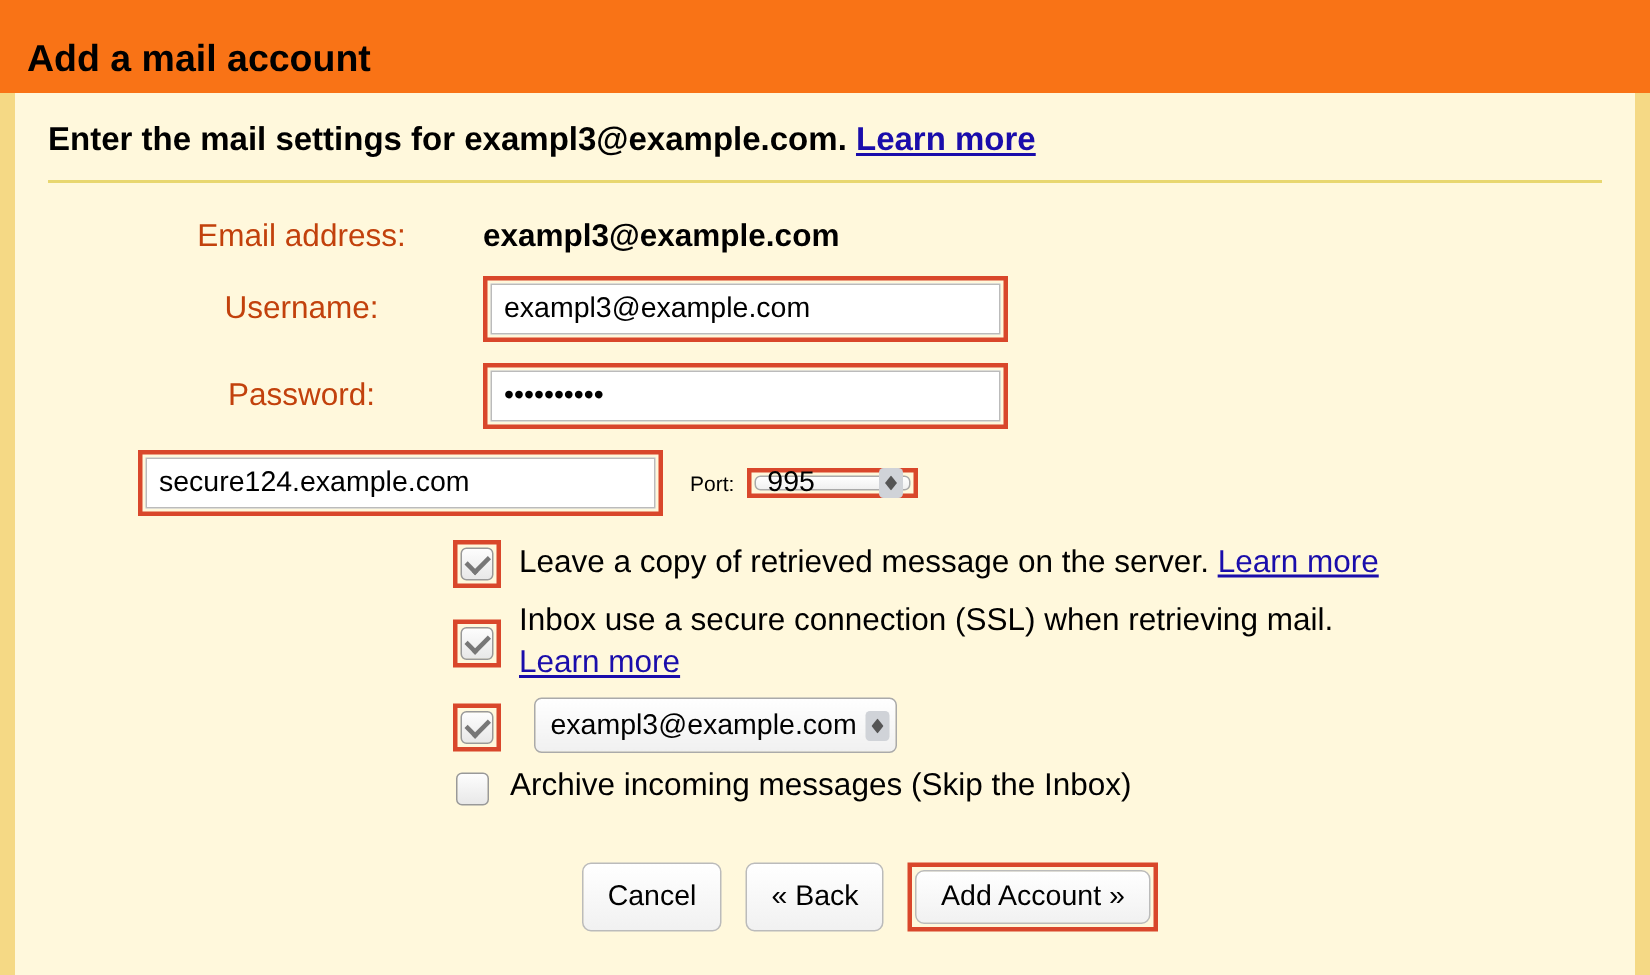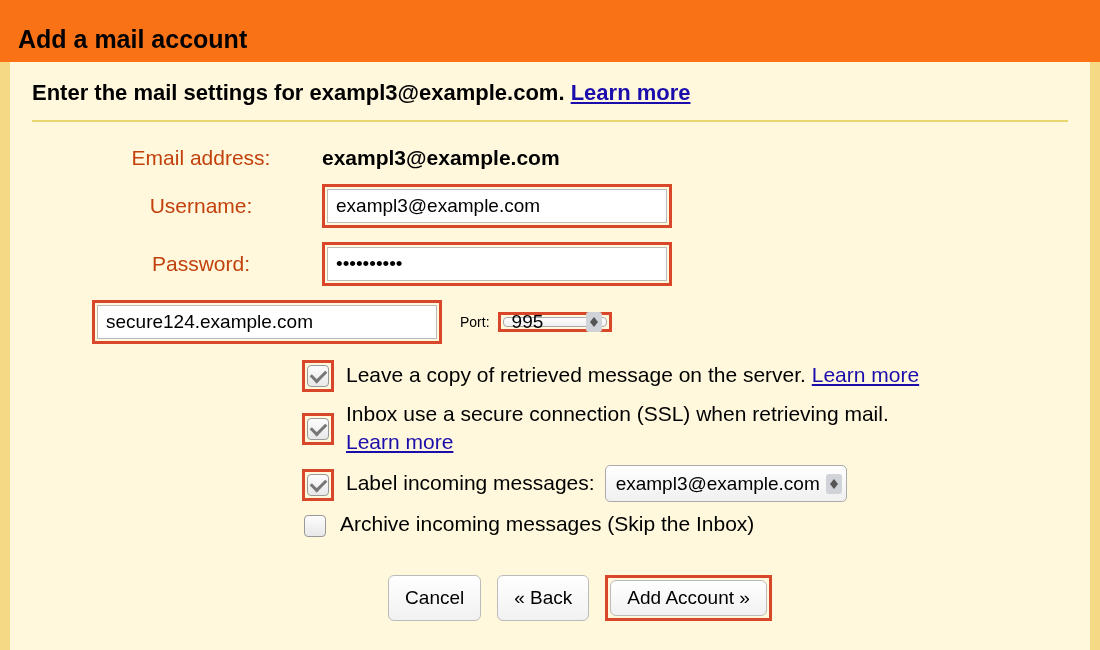--- a/index.html
+++ b/index.html
@@ -236,21 +236,20 @@
       <div class="opt-text">
         <span>Inbox use a secure connection (SSL) when retrieving mail. </span><br><a href="#">Learn more</a>
       </div>
     </div>
 
     <div class="opt-row" style="align-items:center;">
       <span class="chk-wrap highlight-box">
         <span class="chk checked"></span>
       </span>
       <div class="opt-text" style="display:flex;align-items:center;">
-        <span>Label incoming messages:</span>
         <span class="label-select">
           <span>exampl3@example.com</span>
           <span class="select-arrows">
             <svg width="8" height="5">
                 <polygon points="4,0 8,5 0,5" fill="#555"></polygon>
               </svg>
             <svg width="8" height="5">
                 <polygon points="0,0 8,0 4,5" fill="#555"></polygon>
               </svg>
           </span>

